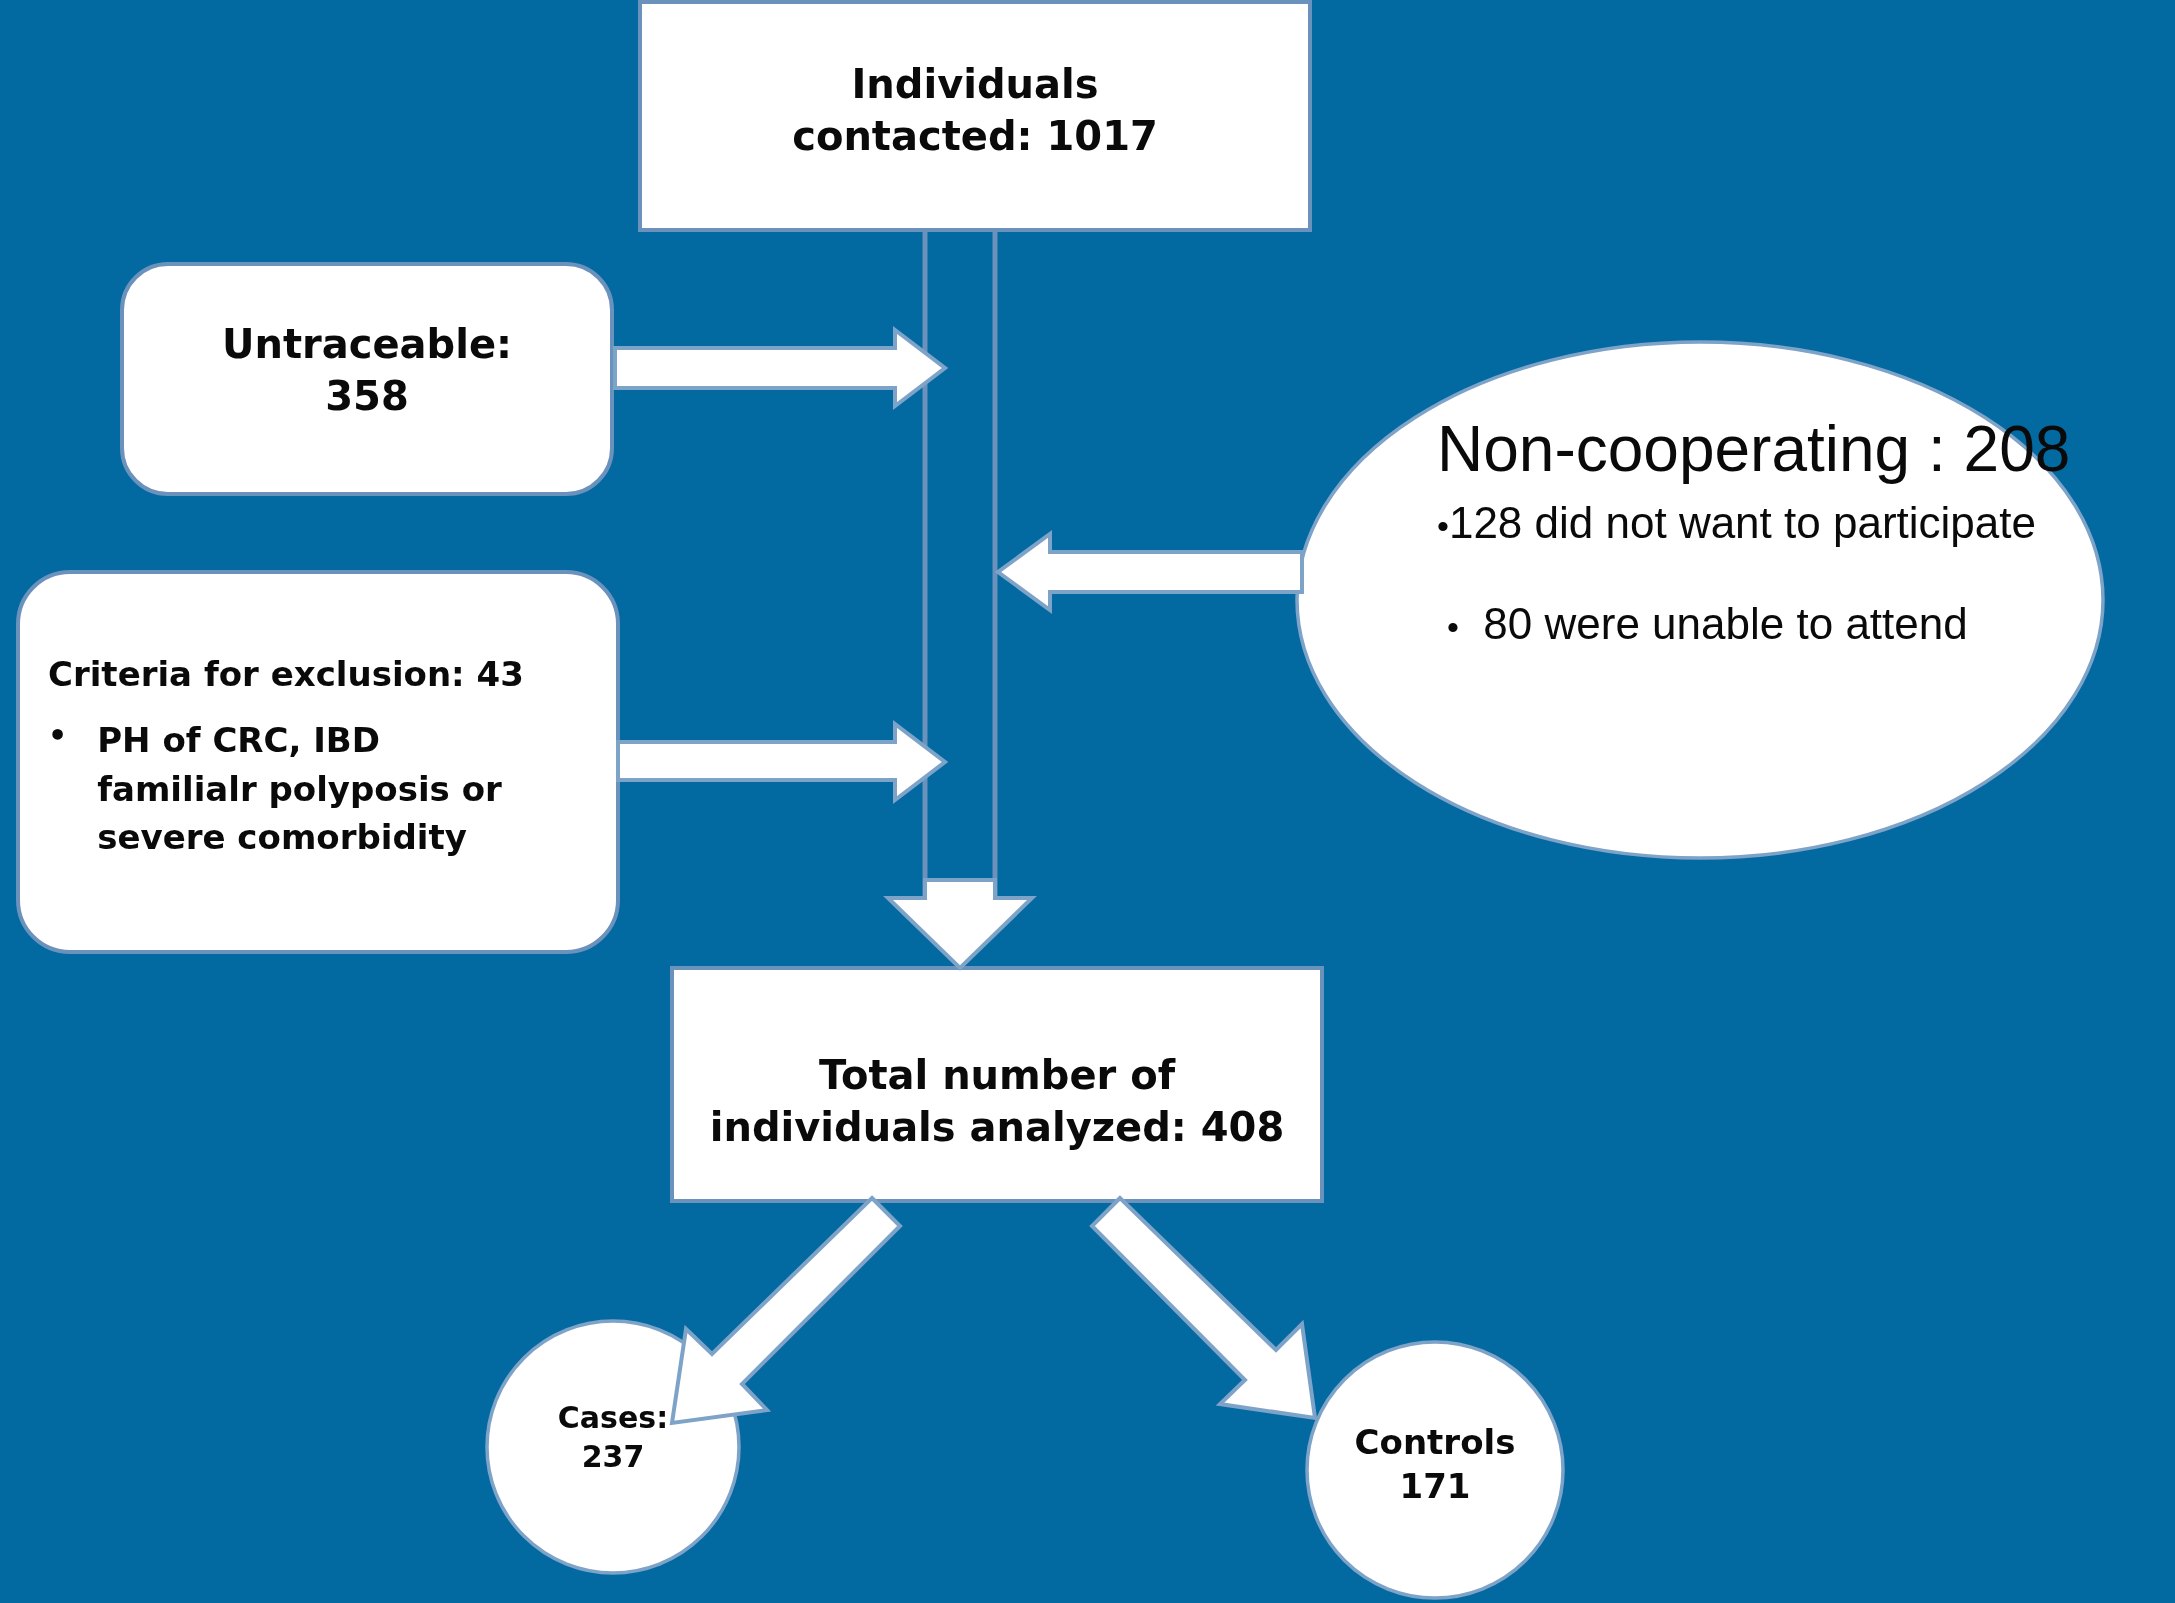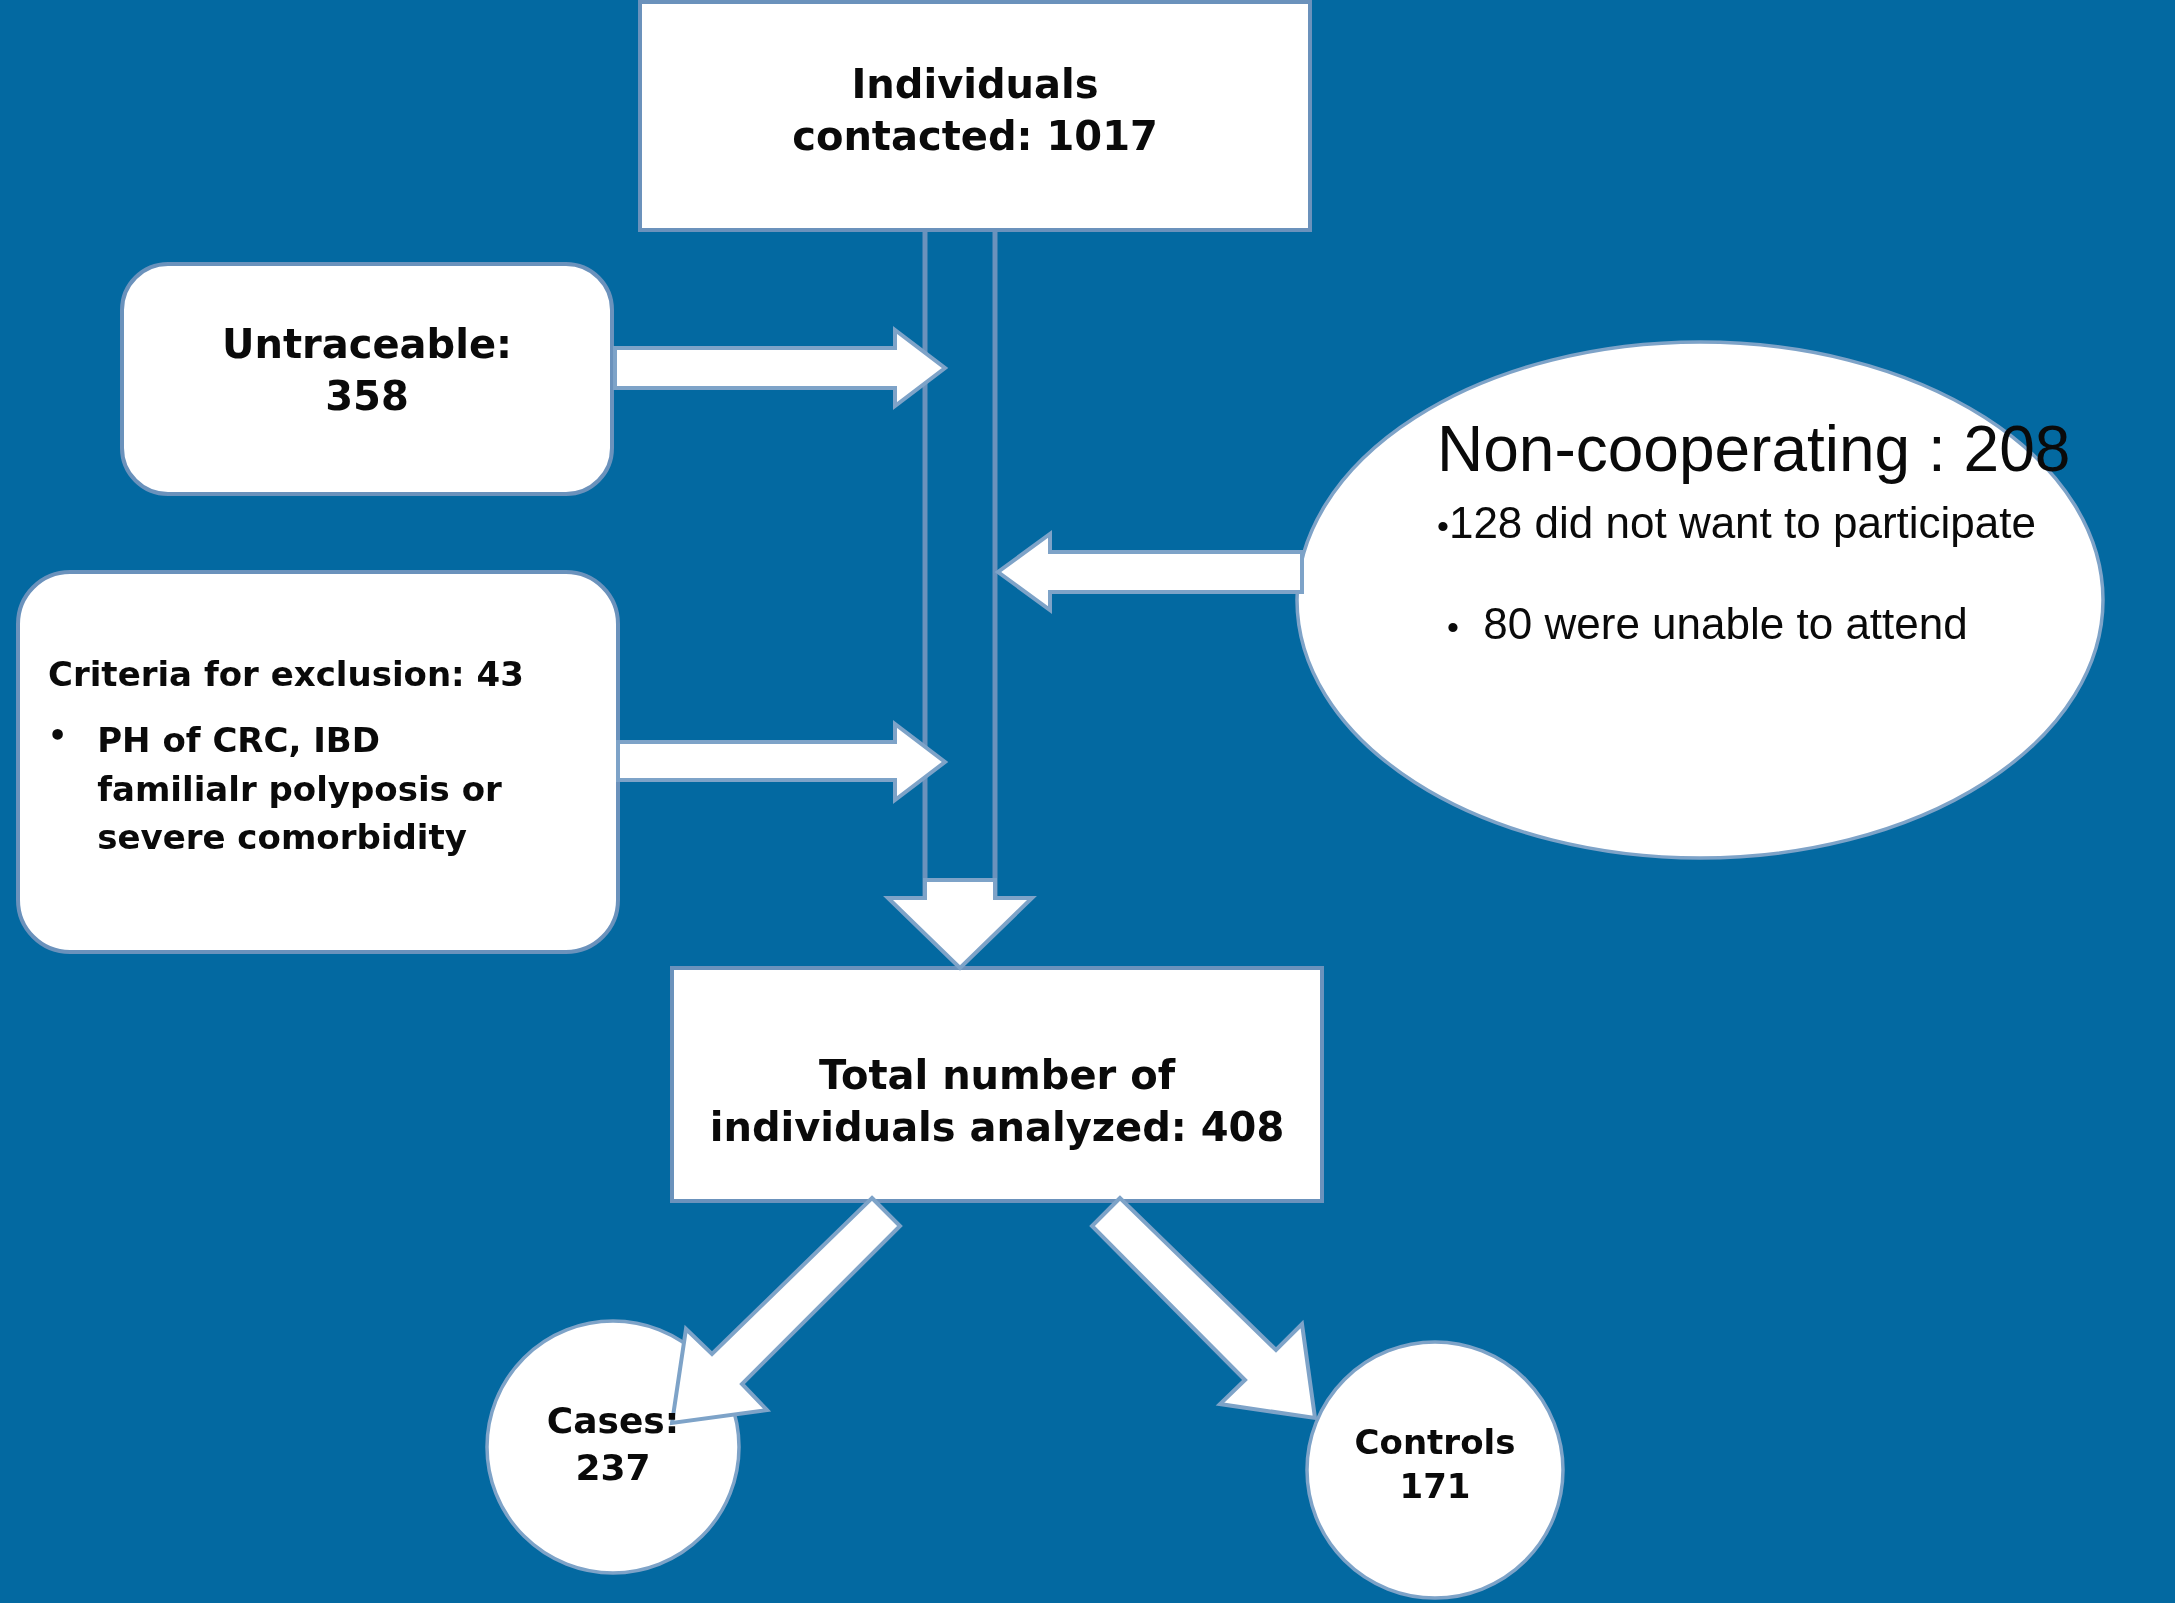--- a/index.html
+++ b/index.html
@@ -71,21 +71,21 @@
     font-size: 34px;
     font-weight: 700;
     line-height: 1.42;
   }
   .t-total {
     font-size: 40px;
     font-weight: 700;
     margin-top: 23px;
   }
   .t-cases {
-    font-size: 36px;
+    font-size: 30px;
     font-weight: 700;
   }
   .t-controls {
     font-size: 34px;
     font-weight: 700;
   }
   .t-ellipse-title {
     font-family: "Liberation Sans", sans-serif;
     font-size: 64px;
     font-weight: 400;

